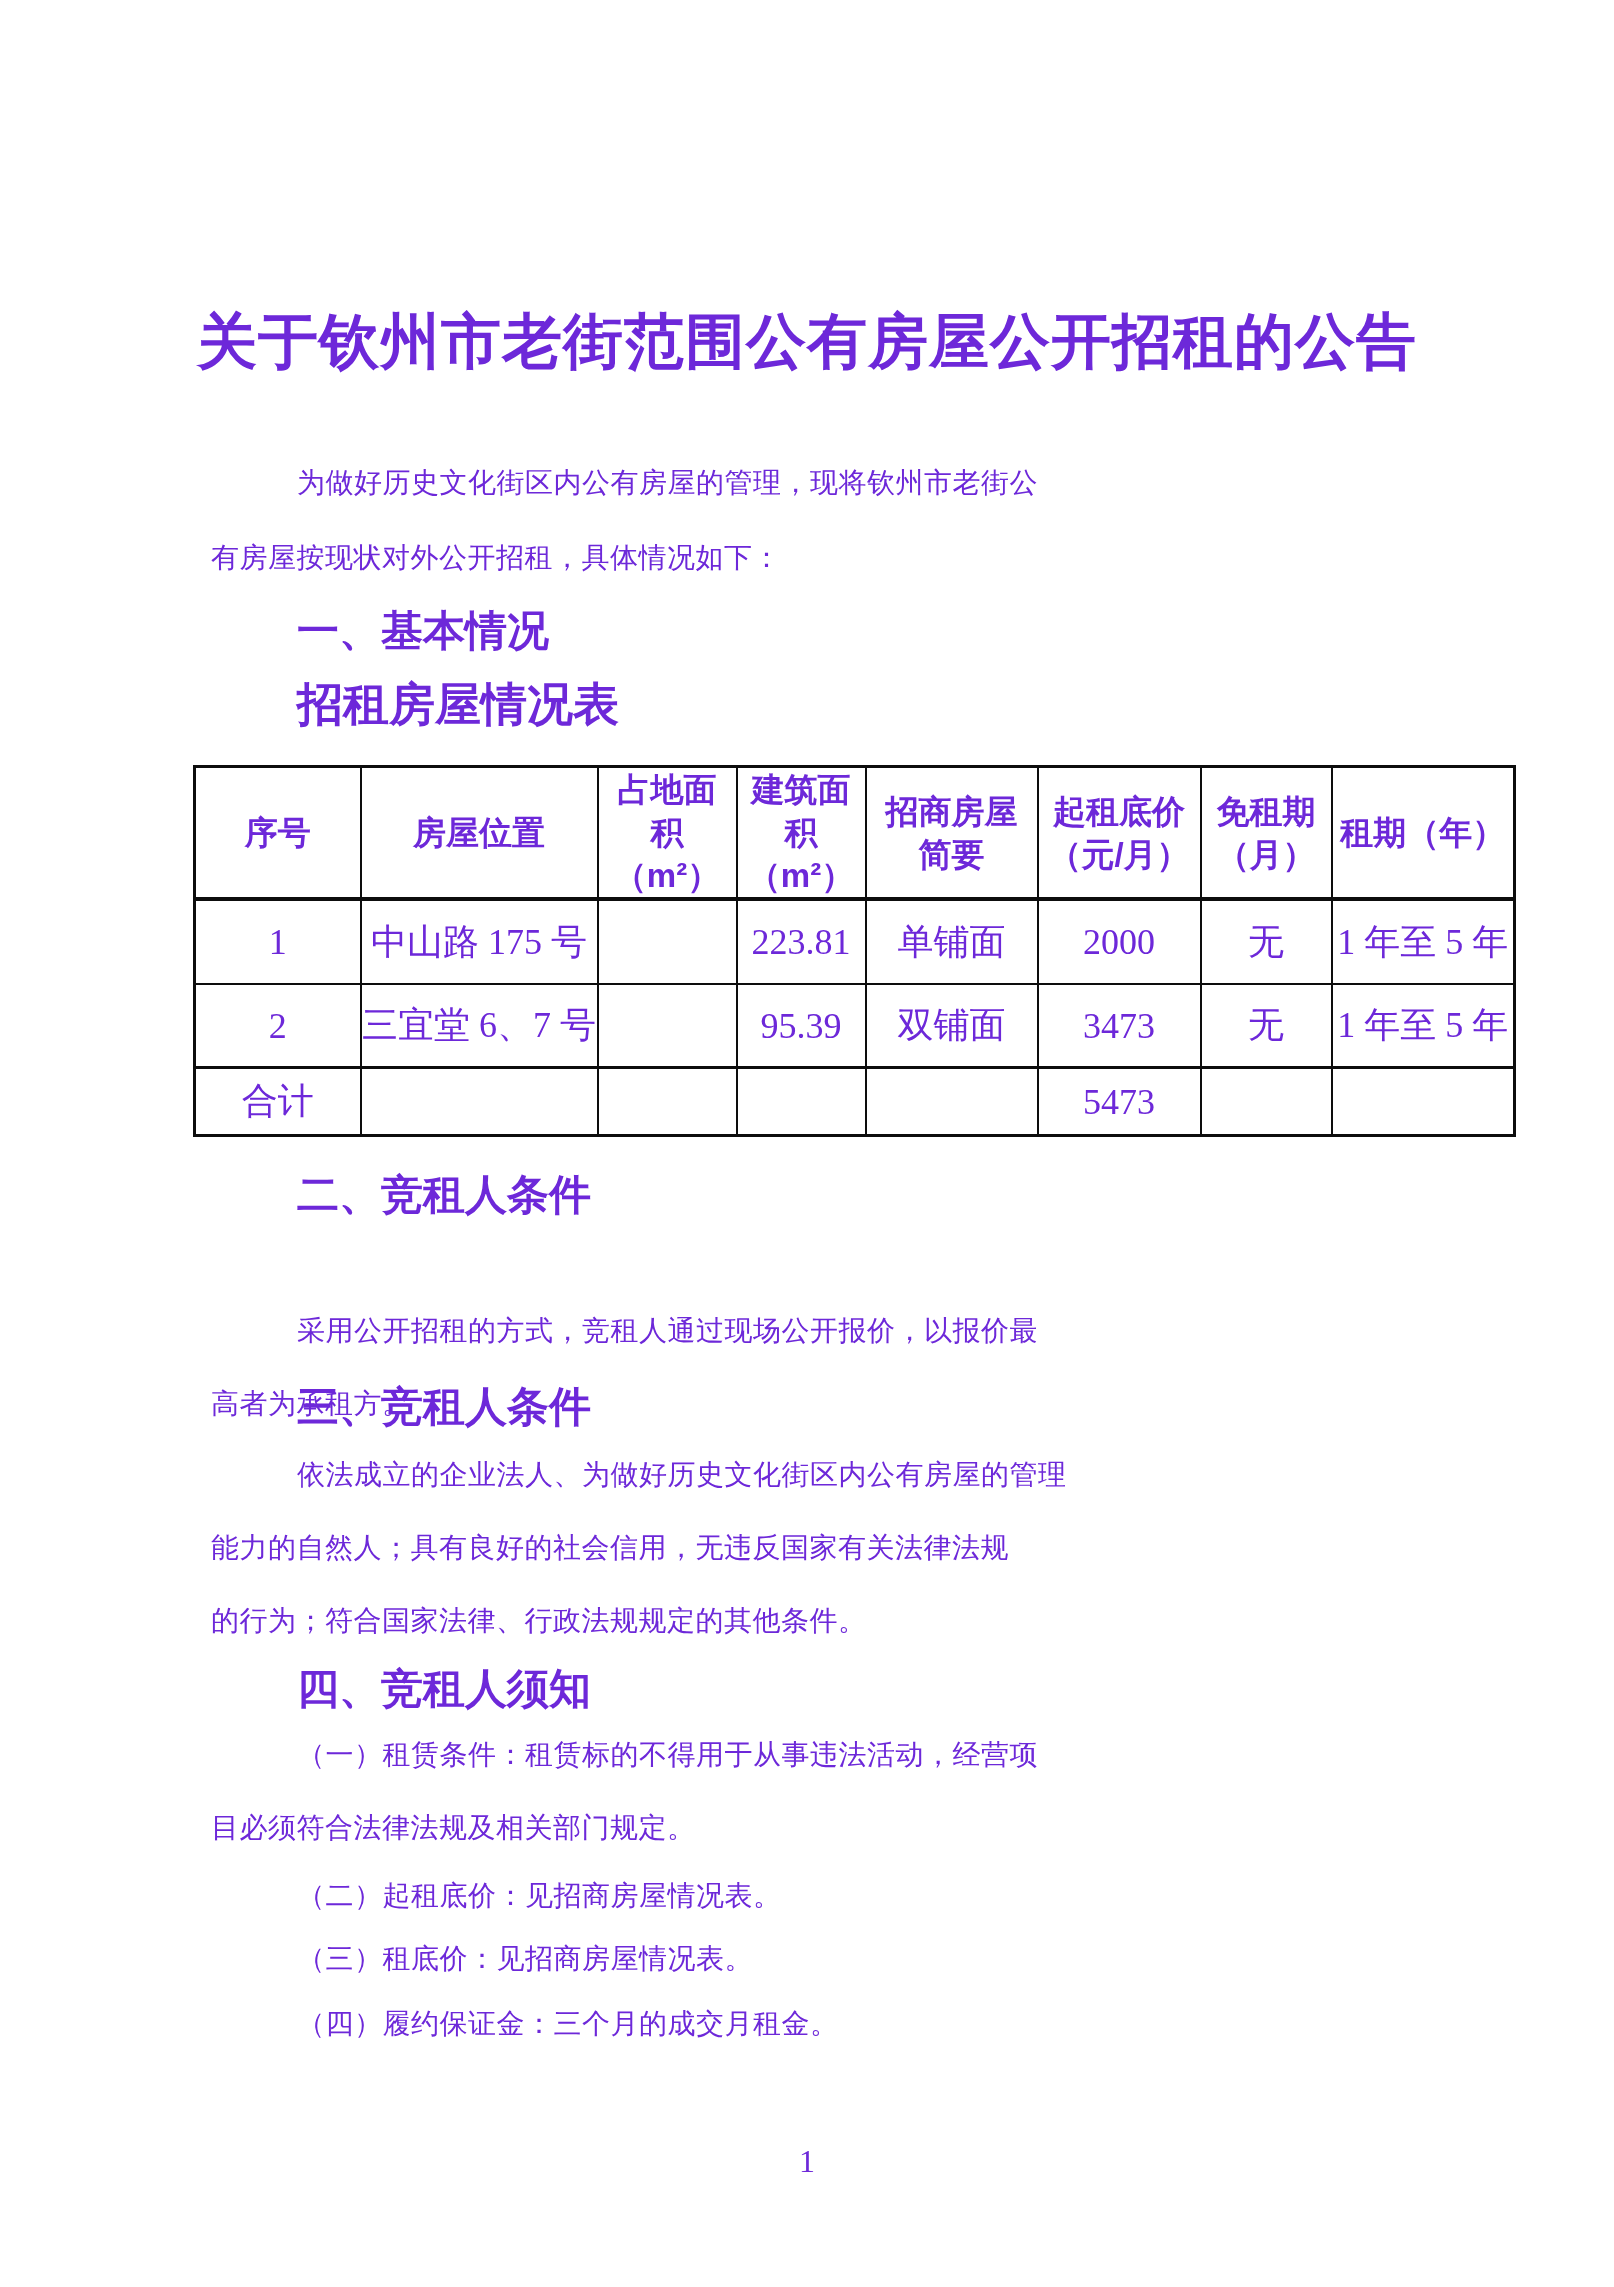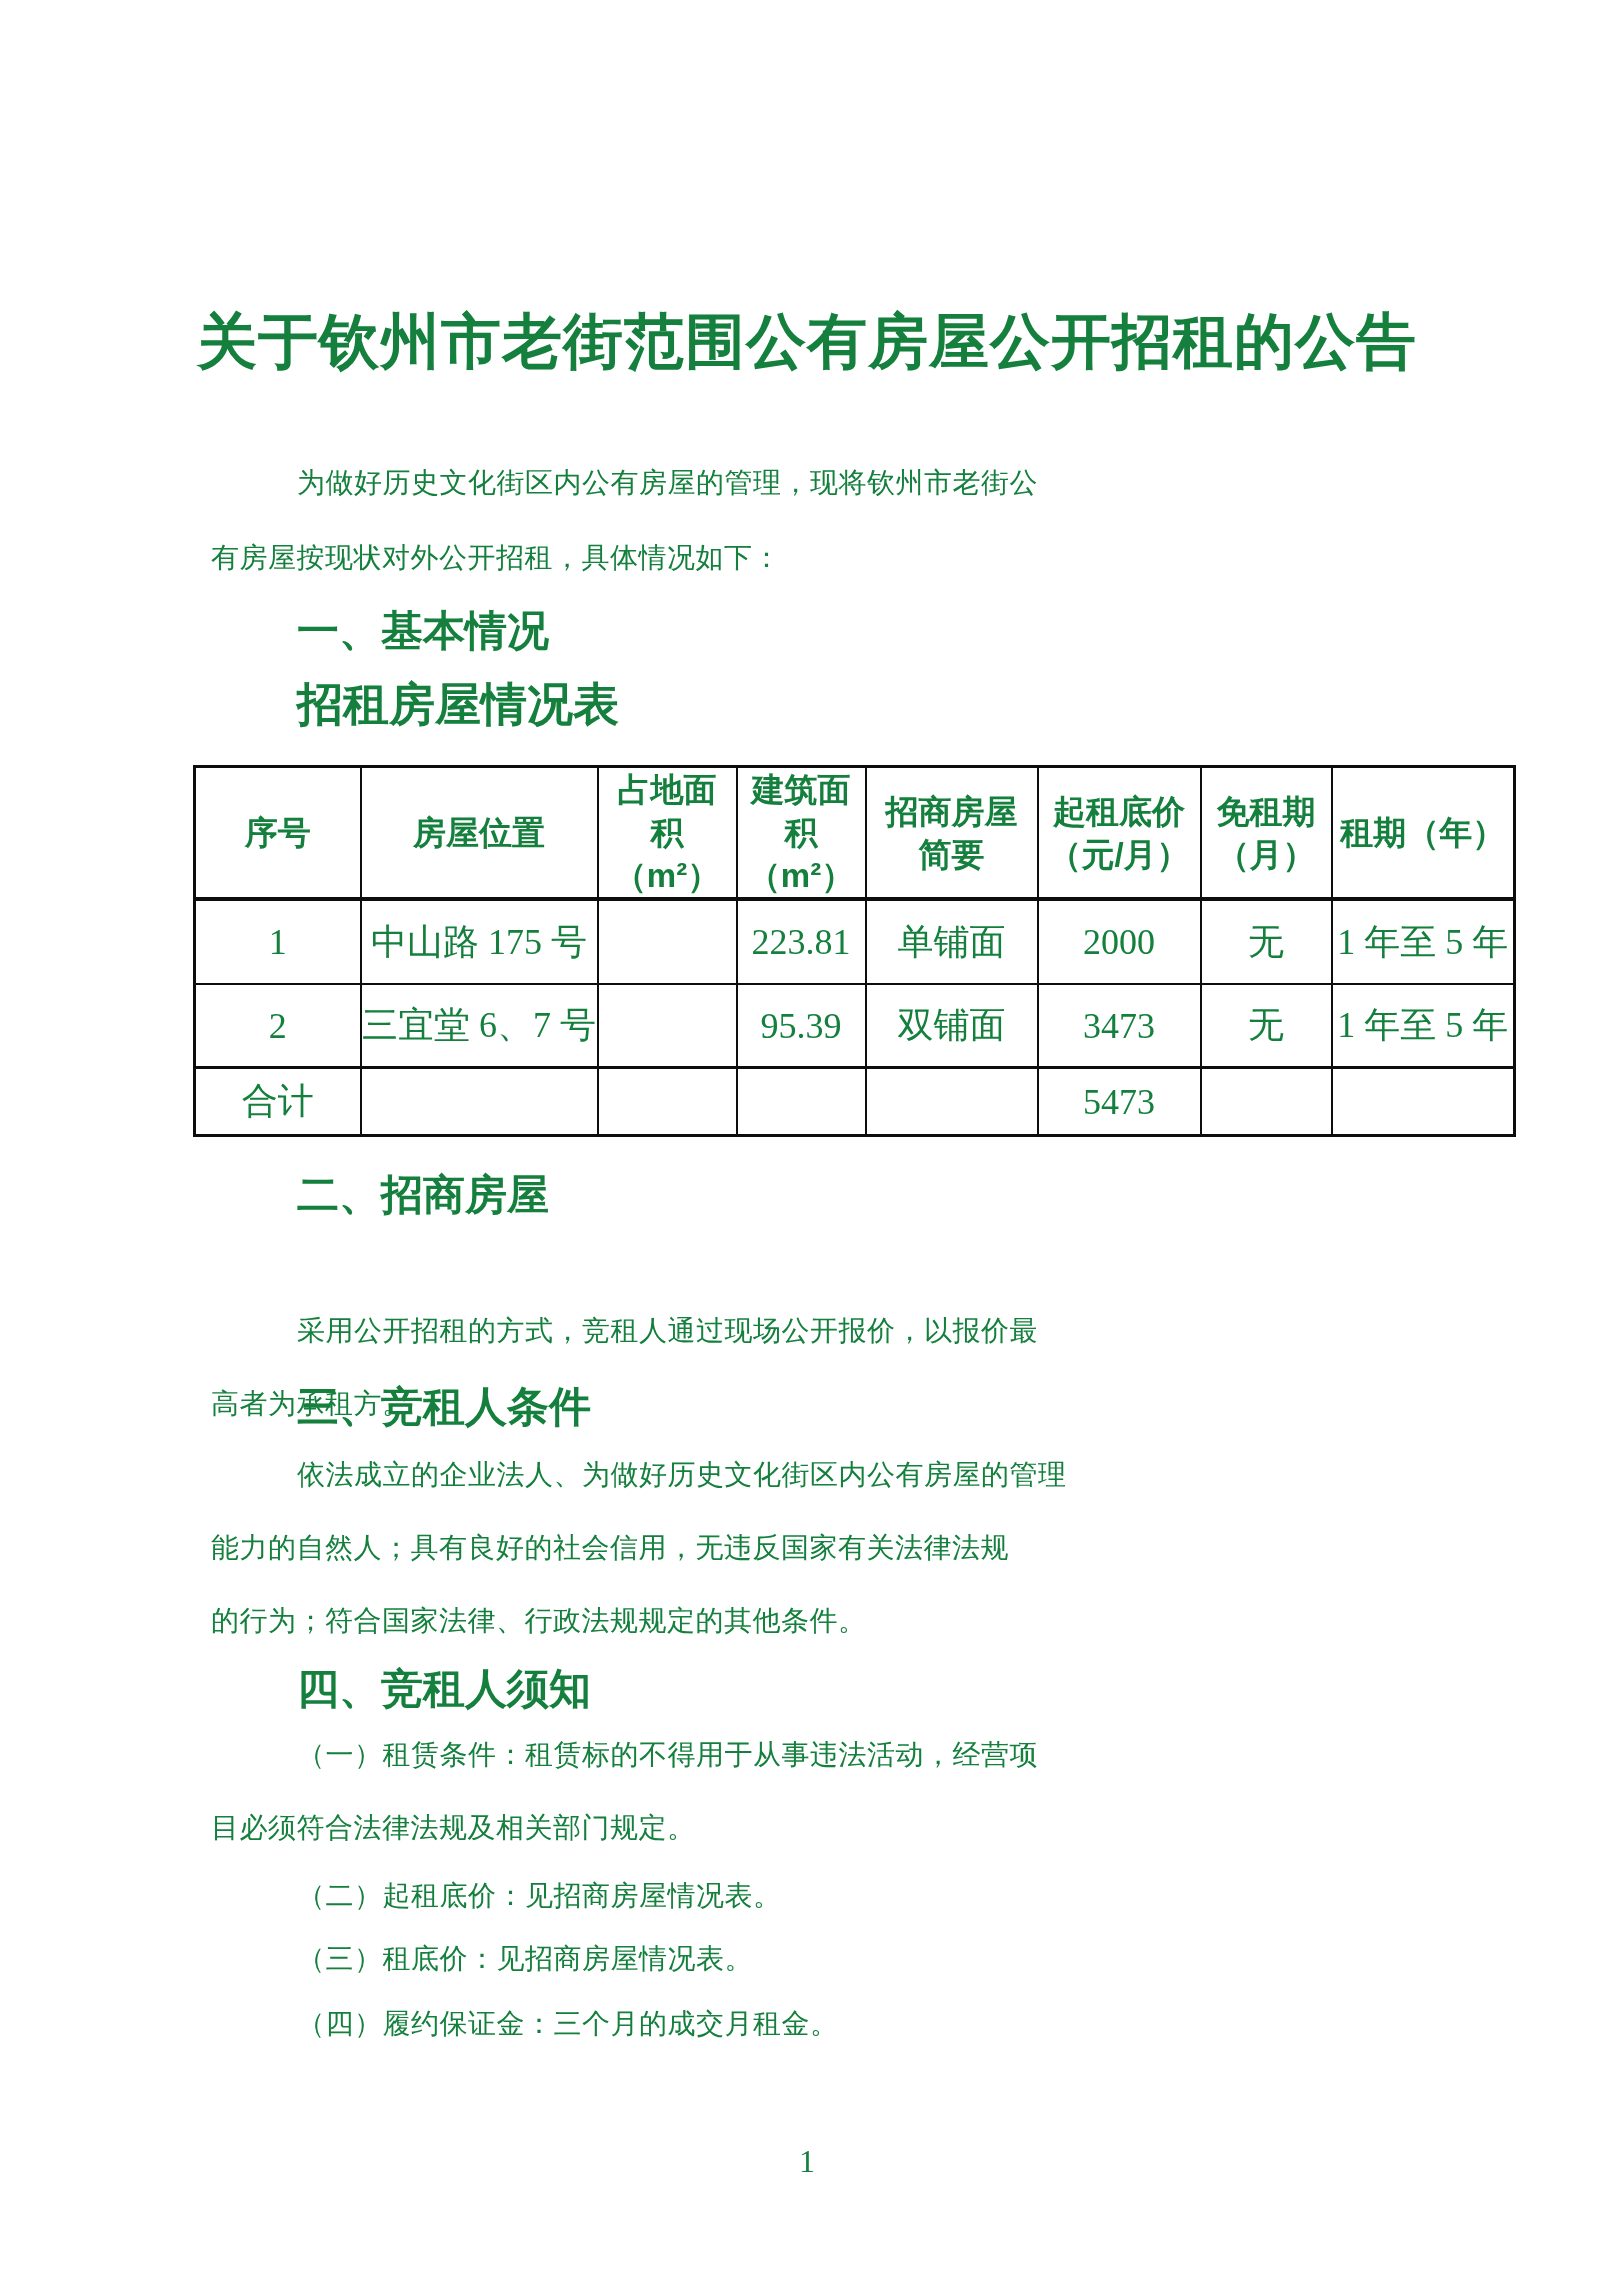--- a/index.html
+++ b/index.html
@@ -2,21 +2,21 @@
 <html><head>
 <meta charset="utf-8">
 <style>
   html,body{margin:0;padding:0;background:#e8e8e8;}
   .page{
     position:relative;
     width:1614px;height:2288px;
     background:#ffffff;
     margin:0 auto;
     overflow:hidden;
-    color:#15803d;
+    color:#6d28d9;
     font-family:"Liberation Serif", serif;
   }
   .doc-title{
     position:absolute;top:302px;left:0;right:0;
     text-align:center;
     font-family:"Liberation Sans", sans-serif;
     font-weight:900;
     font-size:60px;
     letter-spacing:1px;
     white-space:nowrap;
@@ -163,21 +163,21 @@
         <td></td>
         <td></td>
         <td></td>
         <td>5473</td>
         <td></td>
         <td></td>
       </tr>
     </tbody>
   </table>
 
-  <div class="sec-heading sec2-h">二、招商房屋</div>
+  <div class="sec-heading sec2-h">二、竞租人条件</div>
   <div class="body-text sec2-b">采用公开招租的方式，竞租人通过现场公开报价，以报价最
 高者为承租方。</div>
 
   <div class="sec-heading sec3-h">三、竞租人条件</div>
   <div class="body-text sec3-b">依法成立的企业法人、为做好历史文化街区内公有房屋的管理
 能力的自然人；具有良好的社会信用，无违反国家有关法律法规
 的行为；符合国家法律、行政法规规定的其他条件。</div>
 
   <div class="sec-heading sec4-h">四、竞租人须知</div>
   <div class="body-text item1">（一）租赁条件：租赁标的不得用于从事违法活动，经营项

